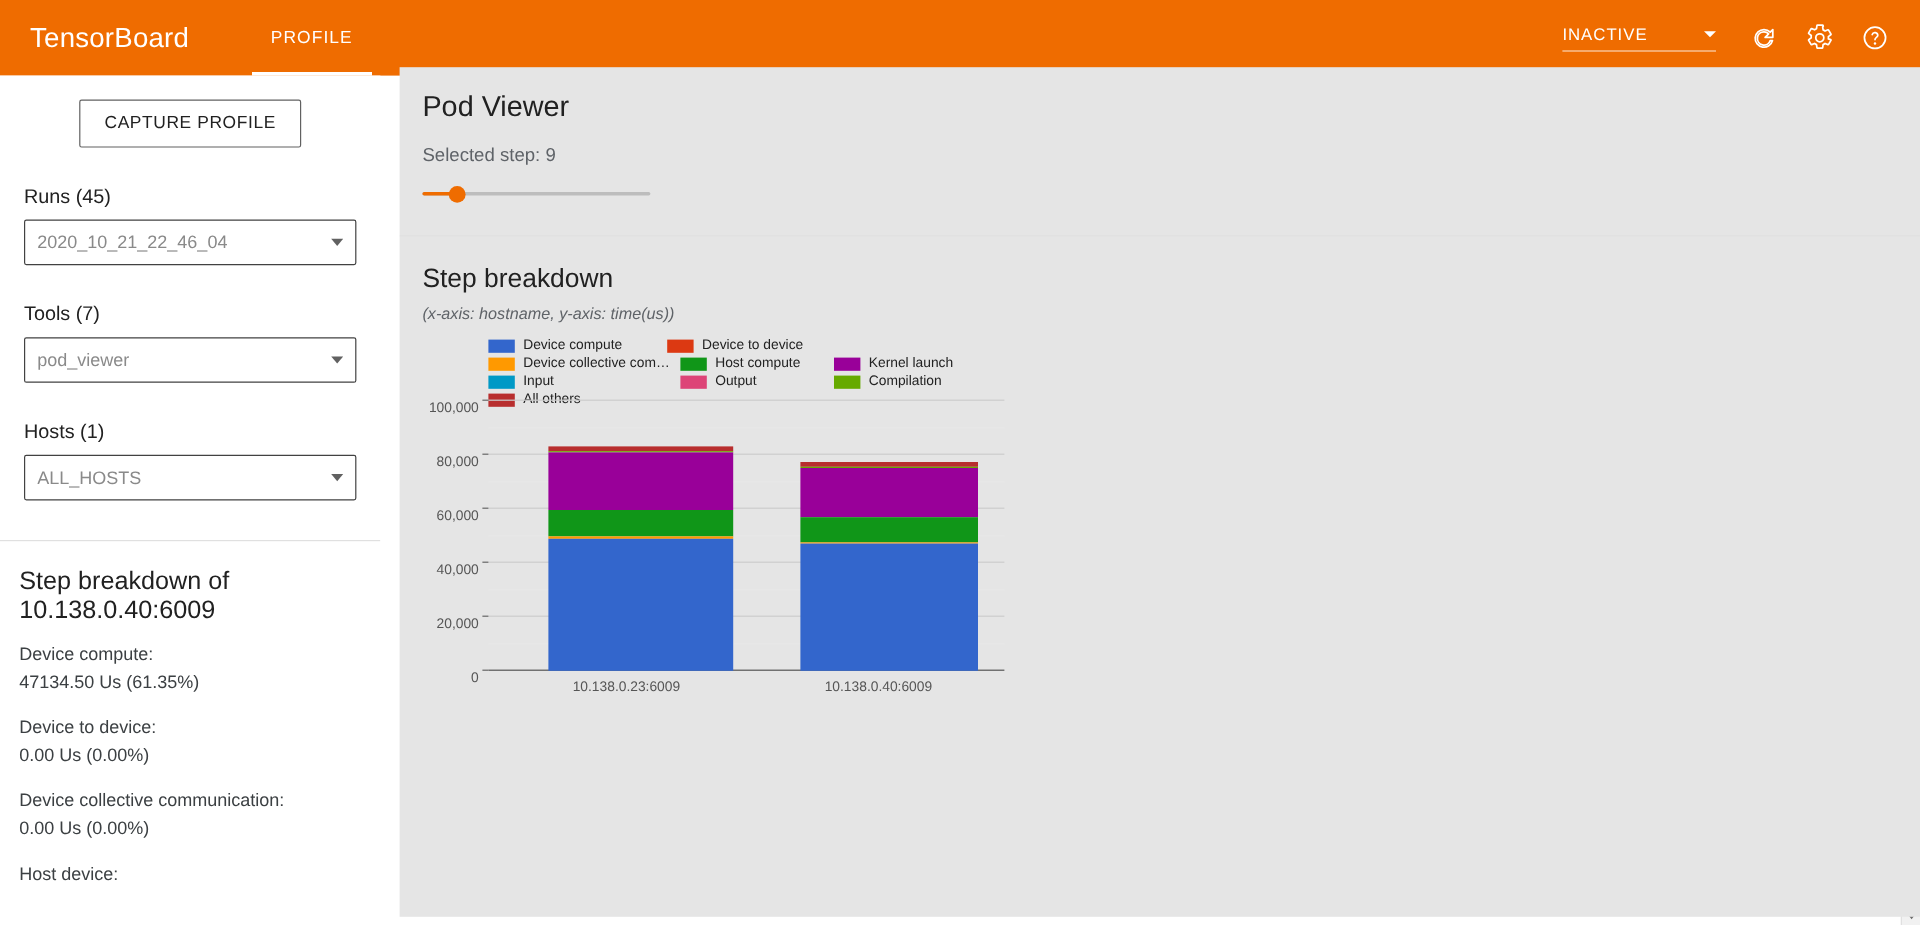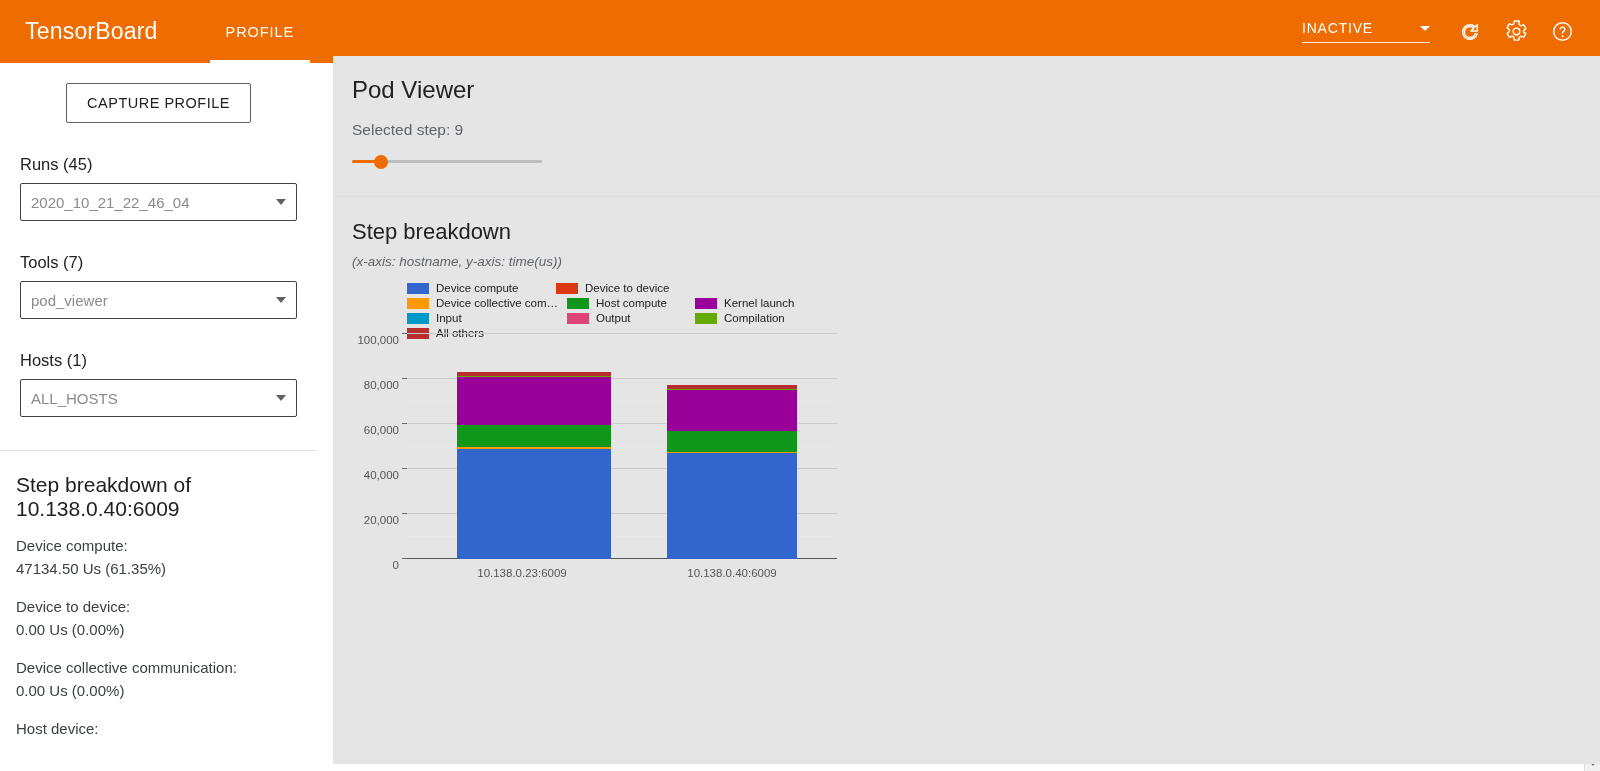--- a/index.html
+++ b/index.html
@@ -414,21 +414,21 @@
         <div class="ytick" style="bottom: 225px; top: 0px;">100,000</div>
         <div class="bar" style="left: 50px; width: 154px;">
           <div class="seg" style="height: 110.25px; background: rgb(51, 102, 204);"></div>
           <div class="seg" style="height: 1.575px; background: rgb(255, 153, 0);"></div>
           <div class="seg" style="height: 22.05px; background: rgb(16, 150, 24);"></div>
           <div class="seg" style="height: 48.375px; background: rgb(153, 0, 153);"></div>
           <div class="seg" style="height: 1.125px; background: rgb(102, 170, 0);"></div>
           <div class="seg" style="height: 3.375px; background: rgb(184, 46, 46);"></div>
           <div class="xlabel" style="left: -15px;">10.138.0.23:6009</div>
         </div>
-        <div class="bar" style="left: 260px; width: 130px;">
+        <div class="bar" style="left: 260px; width: 148px;">
           <div class="seg" style="height: 106.053px; background: rgb(51, 102, 204);"></div>
           <div class="seg" style="height: 1.4625px; background: rgb(255, 153, 0);"></div>
           <div class="seg" style="height: 20.25px; background: rgb(16, 150, 24);"></div>
           <div class="seg" style="height: 41.625px; background: rgb(153, 0, 153);"></div>
           <div class="seg" style="height: 1.0125px; background: rgb(102, 170, 0);"></div>
           <div class="seg" style="height: 3.375px; background: rgb(184, 46, 46);"></div>
           <div class="xlabel" style="left: -15px;">10.138.0.40:6009</div>
         </div>
       </div>
   </div>

